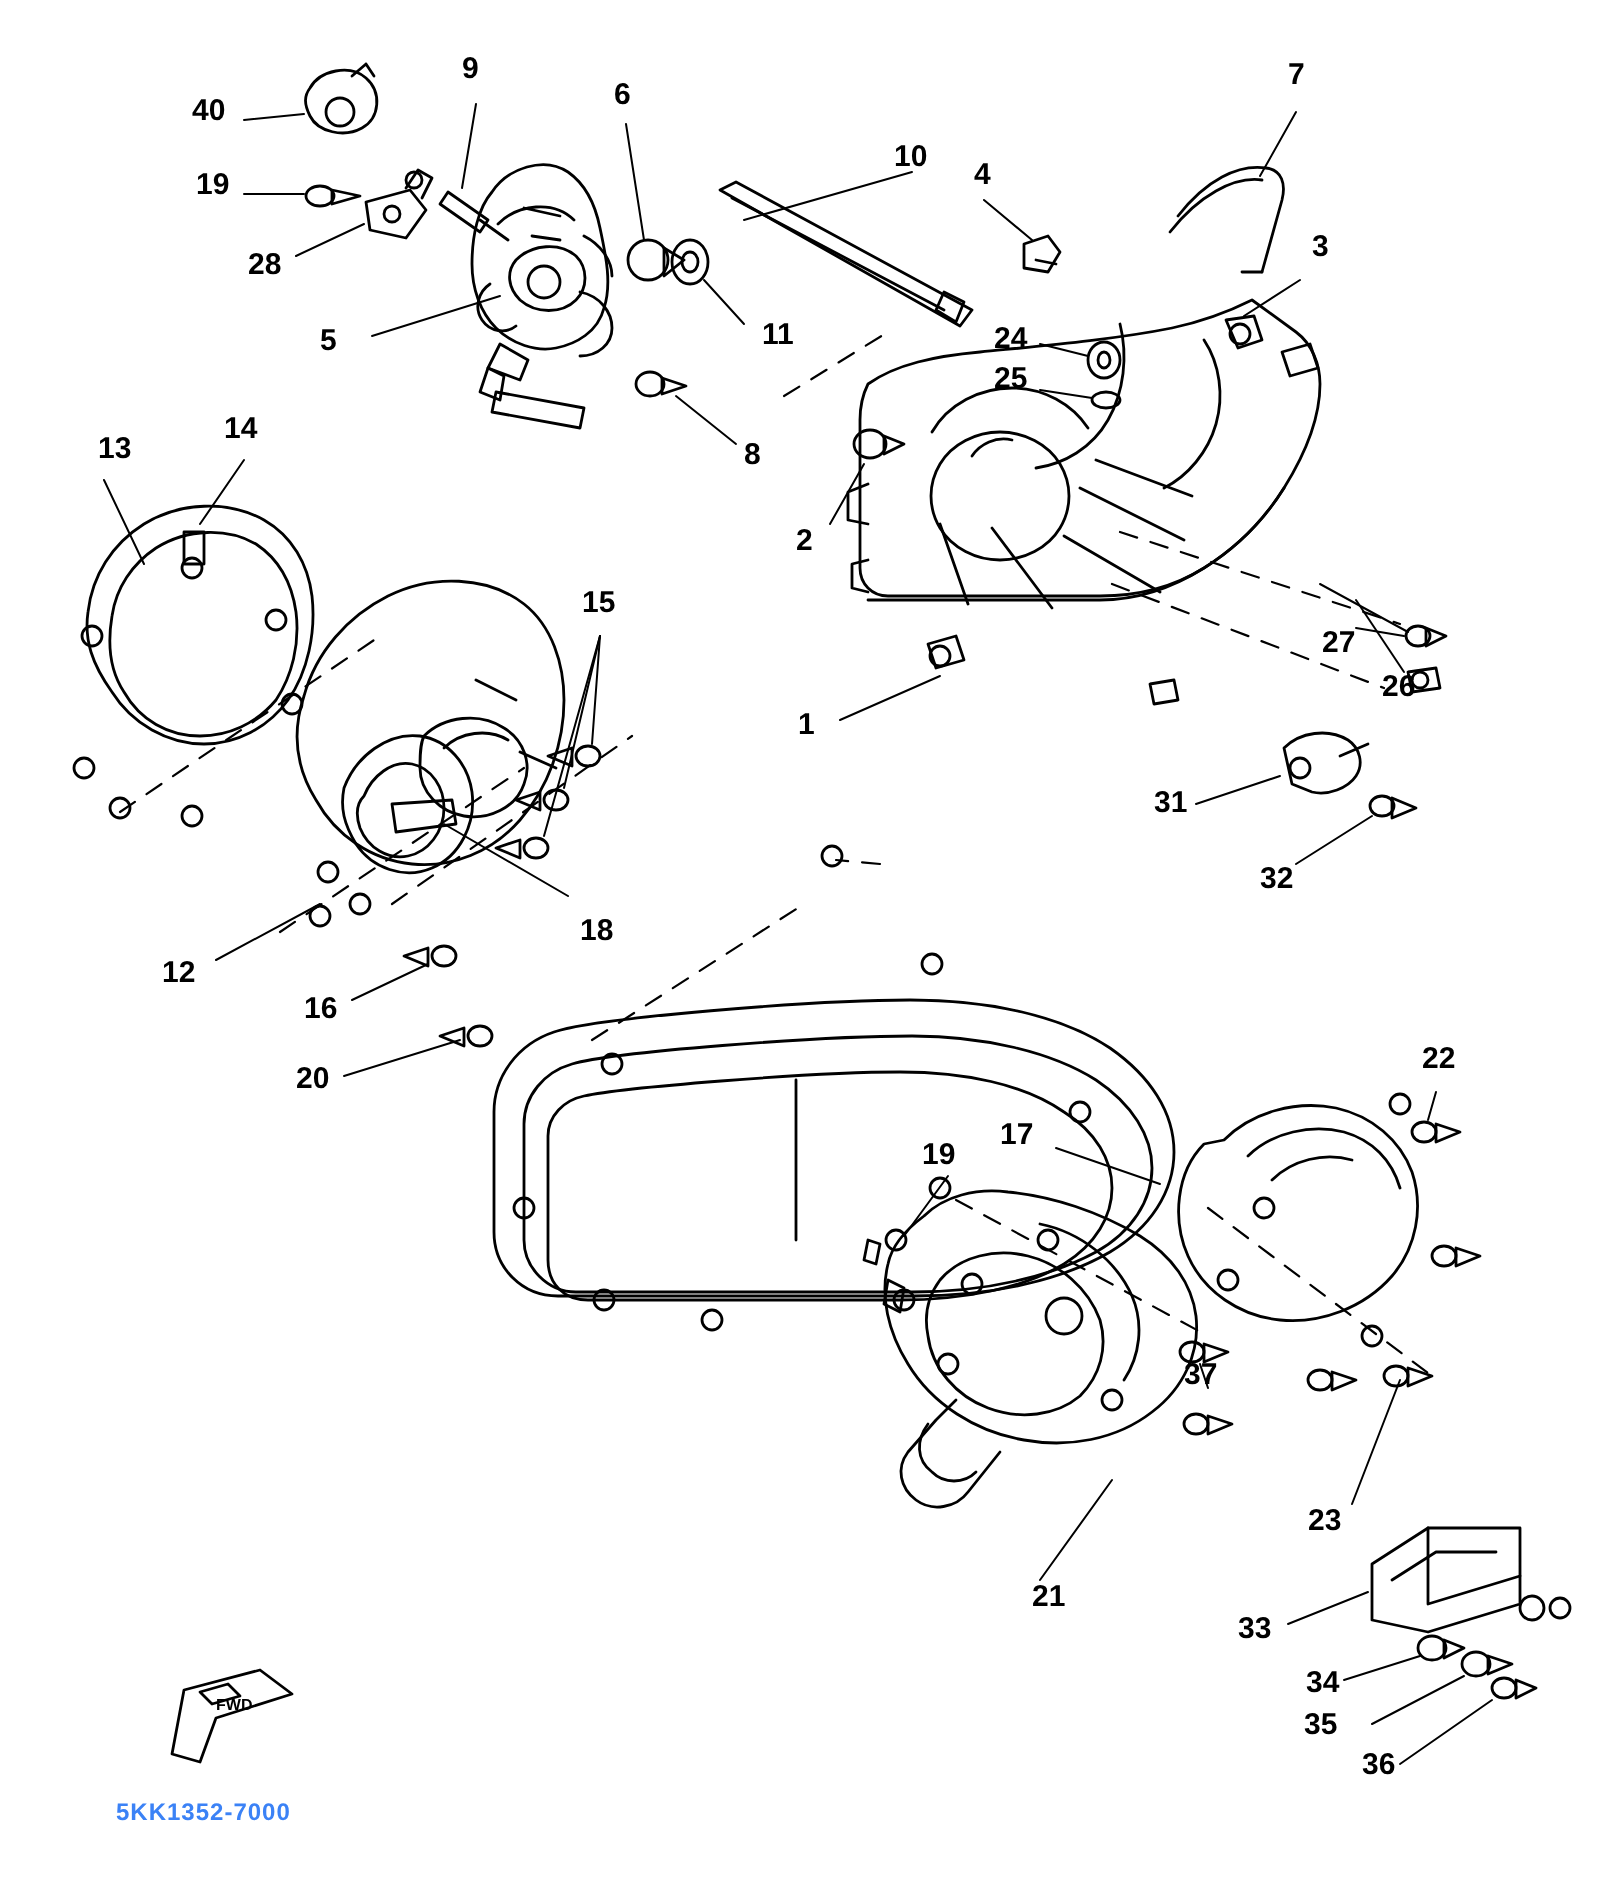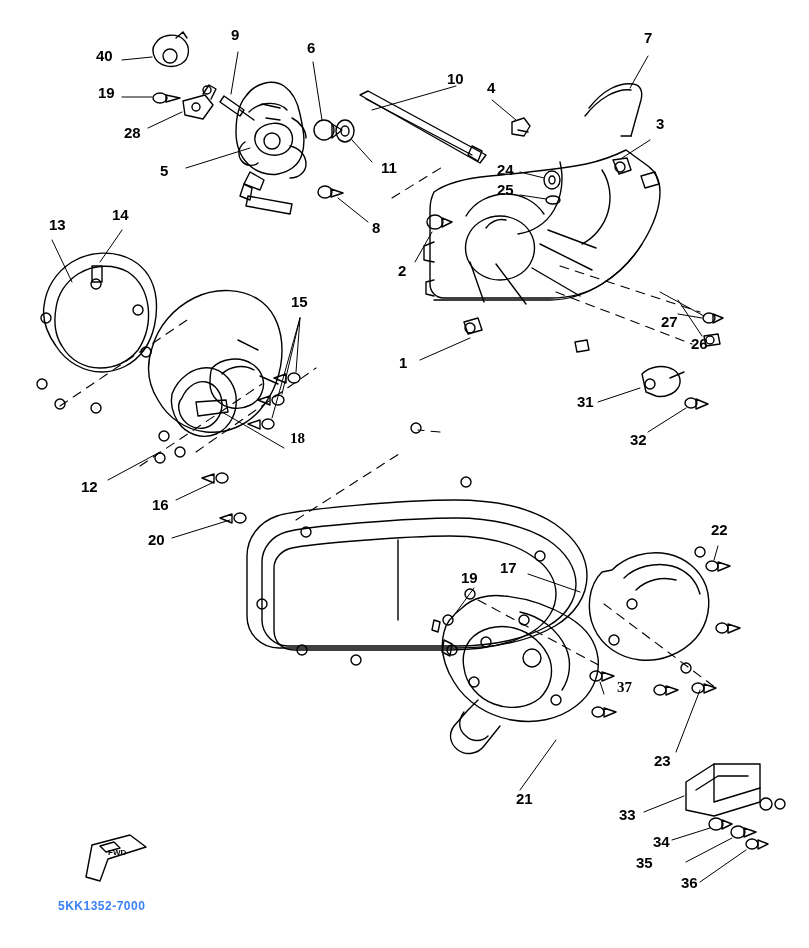--- a/index.html
+++ b/index.html
@@ -401,31 +401,31 @@
   <div class="callout" style="left:372px; top:220px;">8</div>
   <div class="callout" style="left:112px; top:207px;">14</div>
   <div class="callout" style="left:49px;  top:217px;">13</div>
   <div class="callout" style="left:398px; top:263px;">2</div>
   <div class="callout" style="left:291px; top:294px;">15</div>
   <div class="callout" style="left:661px; top:314px;">27</div>
   <div class="callout" style="left:691px; top:336px;">26</div>
   <div class="callout" style="left:399px; top:355px;">1</div>
   <div class="callout" style="left:577px; top:394px;">31</div>
   <div class="callout" style="left:630px; top:432px;">32</div>
-  <div class="callout" style="left:290px; top:431px;font-family:Liberation Serif, serif;">18</div>
+  <div class="callout" style="left:290px; top:458px;">18</div>
   <div class="callout" style="left:81px;  top:479px;">12</div>
   <div class="callout" style="left:152px; top:497px;">16</div>
   <div class="callout" style="left:148px; top:532px;">20</div>
   <div class="callout" style="left:711px; top:522px;">22</div>
   <div class="callout" style="left:500px; top:560px;">17</div>
   <div class="callout" style="left:461px; top:570px;">19</div>
-  <div class="callout" style="left:617px; top:680px;font-family:Liberation Serif, serif;">37</div>
+  <div class="callout" style="left:592px; top:680px;">37</div>
   <div class="callout" style="left:654px; top:753px;">23</div>
   <div class="callout" style="left:504px; top:791px;margin-left:12px;">21</div>
   <div class="callout" style="left:619px; top:807px;">33</div>
   <div class="callout" style="left:653px; top:834px;">34</div>
-  <div class="callout" style="left:636px; top:855px;">35</div>
+  <div class="callout" style="left:652px; top:855px;">35</div>
   <div class="callout" style="left:681px; top:875px;">36</div>
 
   <div id="fig-label">FWD</div>
   <div id="part-code">5KK1352-7000</div>
 
 </div>
 
 </body></html>

